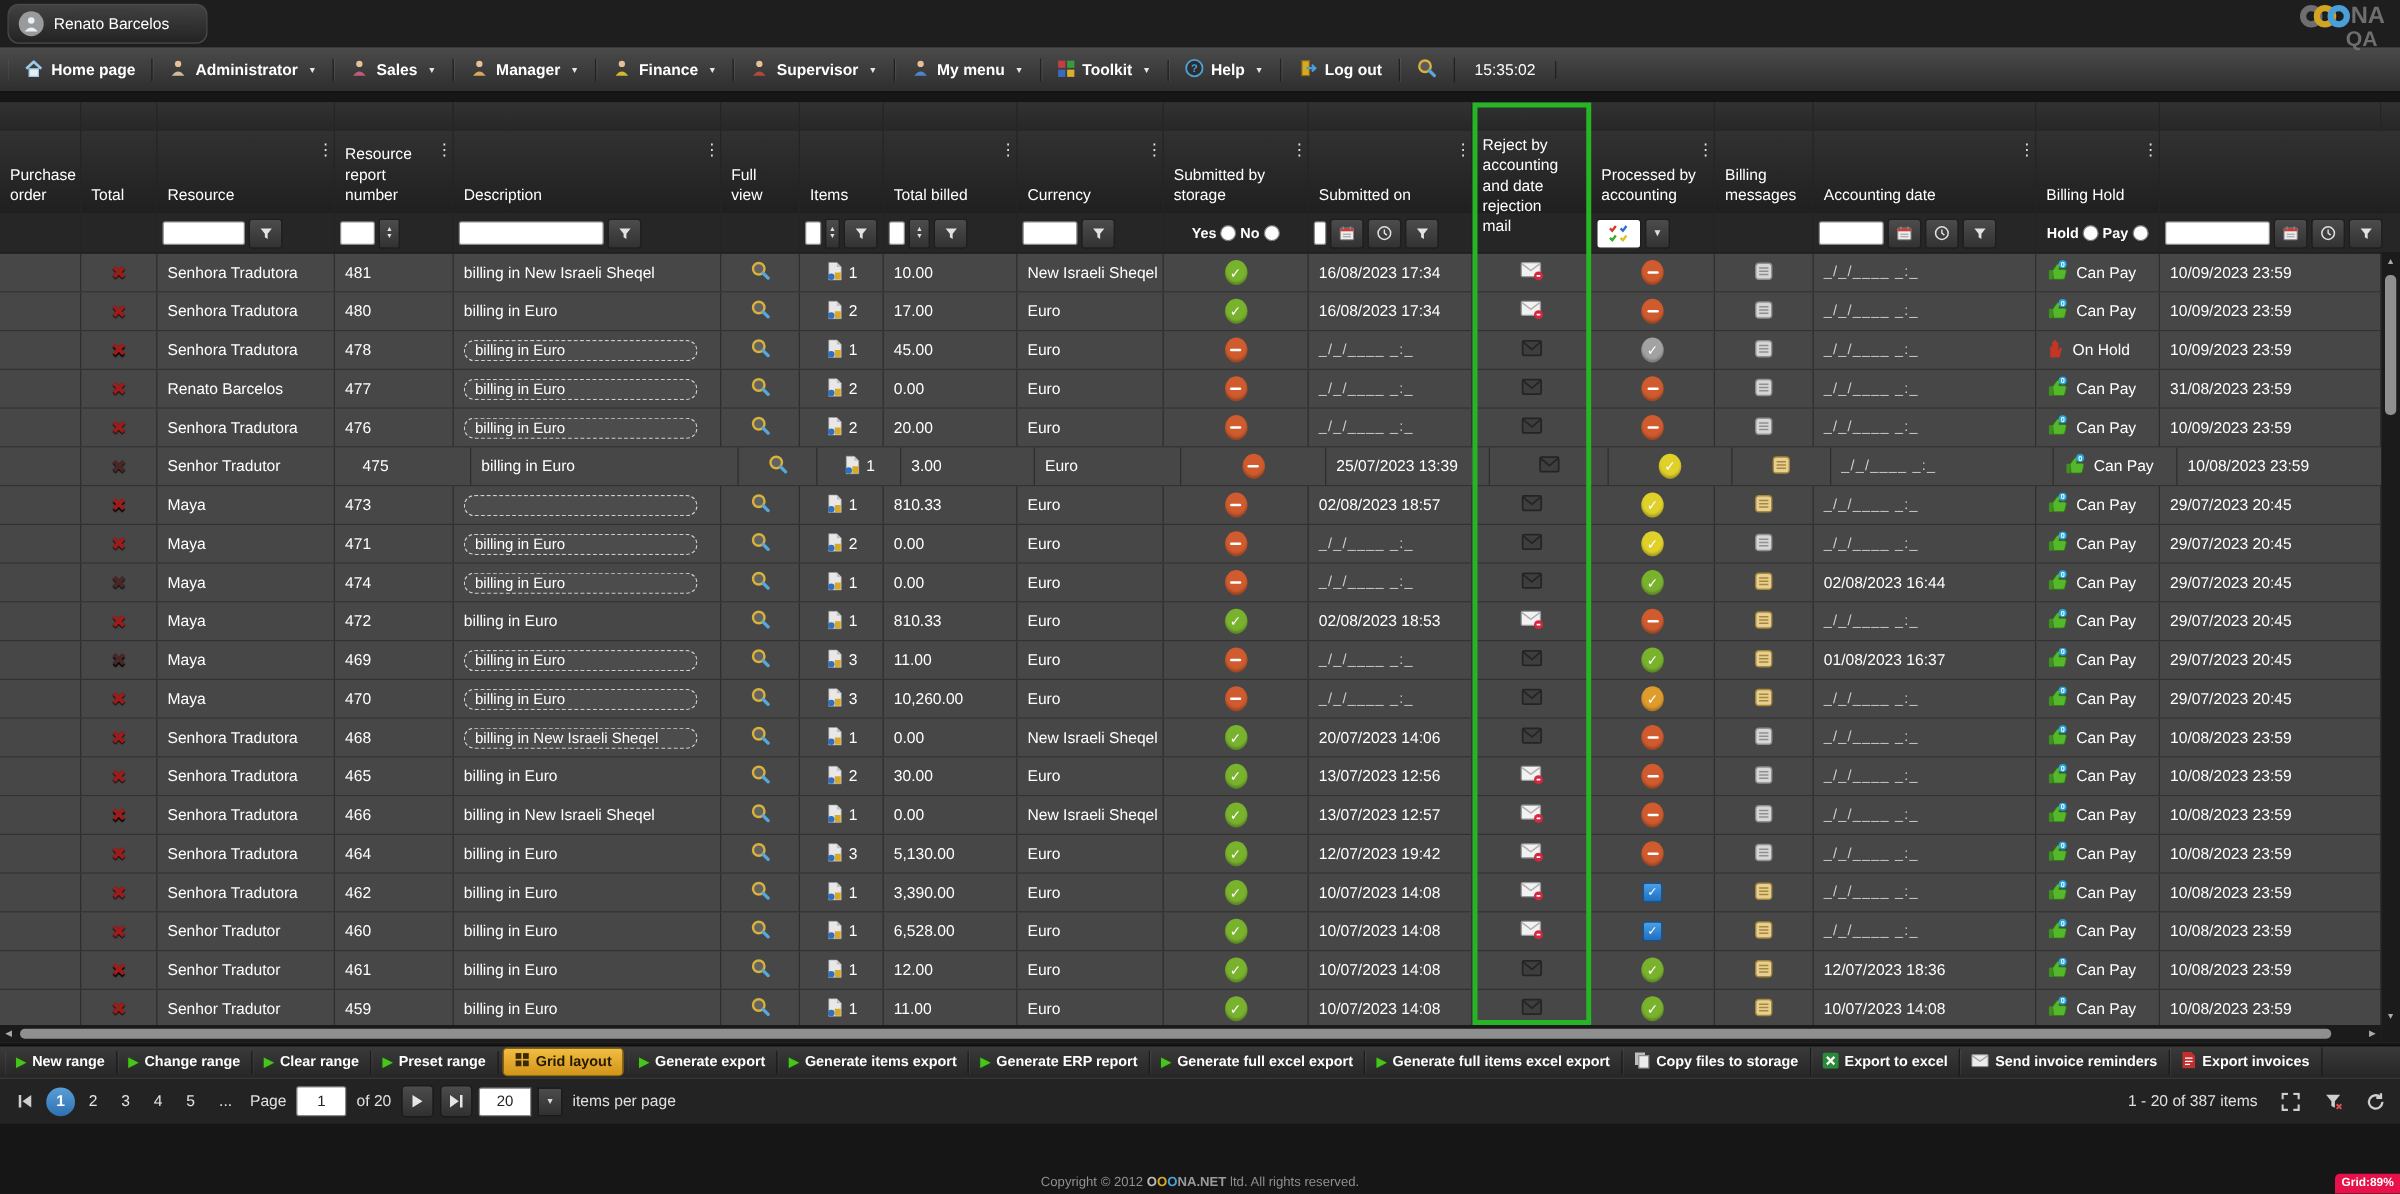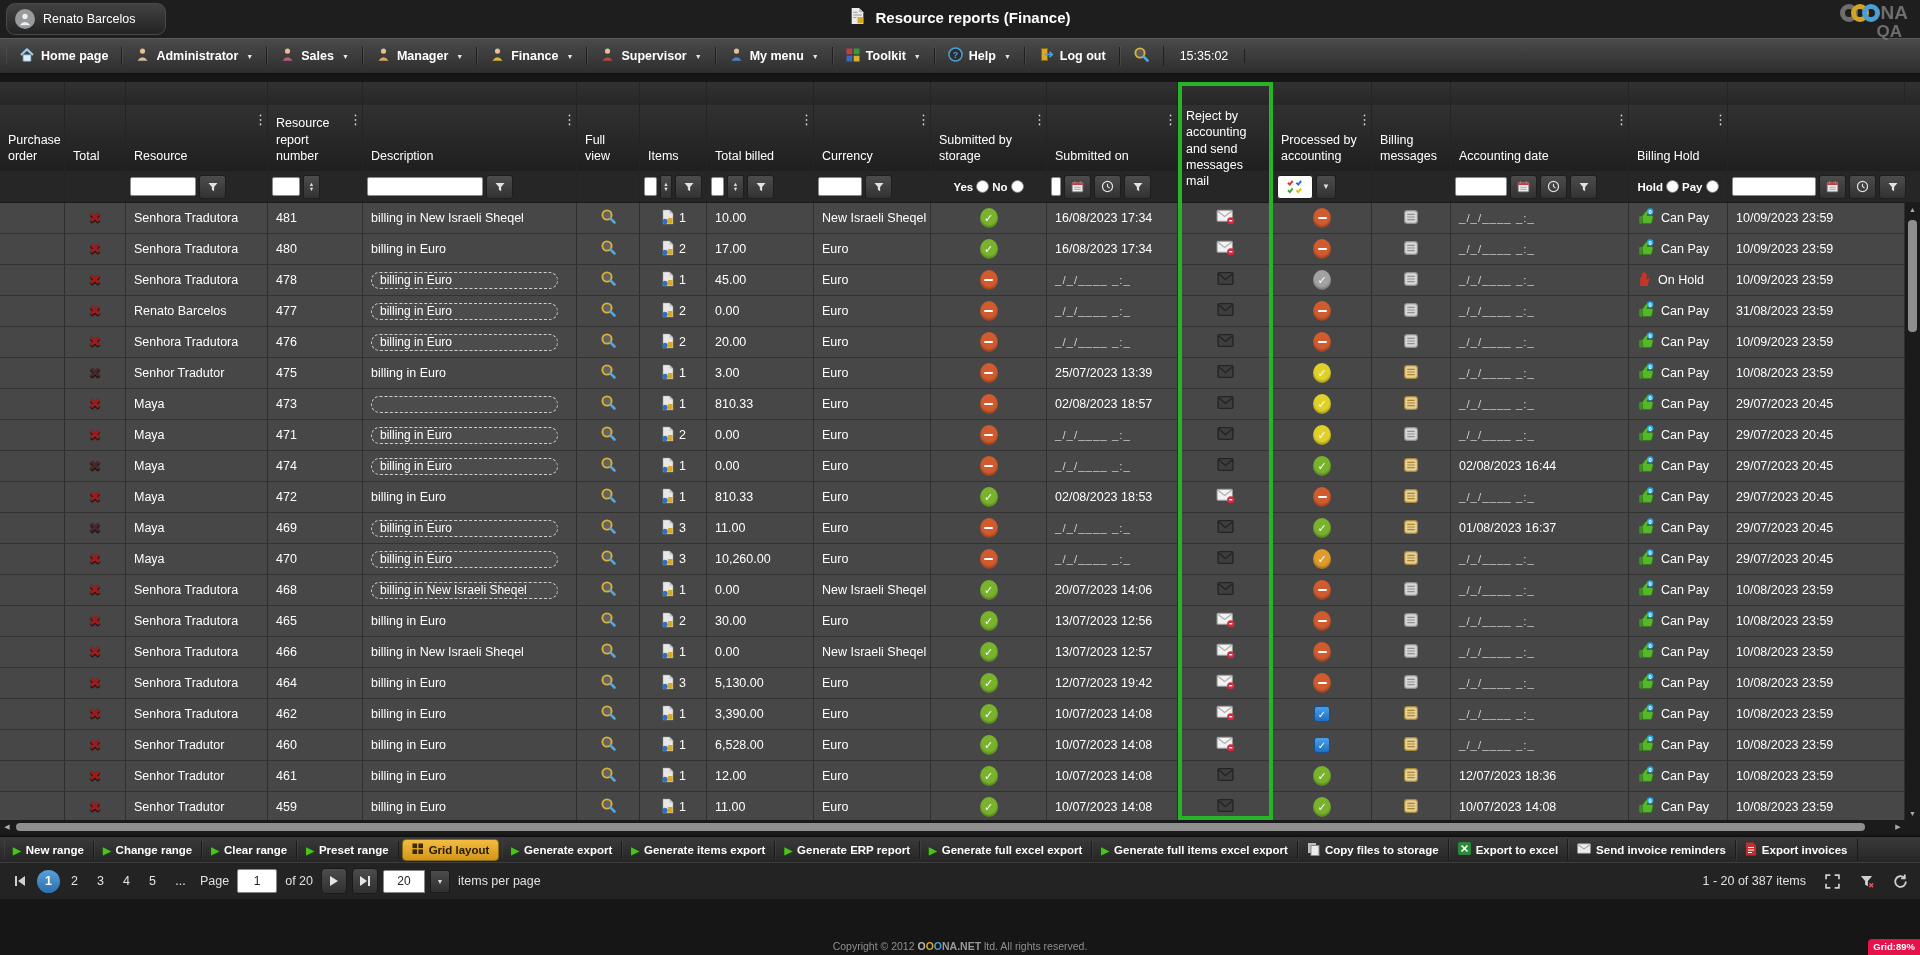--- a/index.html
+++ b/index.html
@@ -89,31 +89,20 @@
 <div class="topbar">
   <div class="user-chip">
     <span class="avatar">
       <svg width="14" height="14" viewBox="0 0 16 16">
           <circle cx="8" cy="5" r="3" fill="#e8f0f8"></circle>
           <path d="M2 15 q6-7 12 0 z" fill="#e8f0f8"></path>
         </svg>
     </span>
     <span class="user-name">Renato Barcelos</span>
   </div>
-  <div class="page-title">
-    <span>
-      <svg width="17" height="18" viewBox="0 0 16 17">
-          <path d="M2.5 1 h7 L13.5 5 V16 H2.5 z" fill="#ececec"></path>
-          <path d="M9.5 1 V5 H13.5 z" fill="#bdbdbd"></path>
-          <rect x="8" y="9.5" width="5.5" height="6" fill="#d8a827"></rect>
-          <path d="M4 5 h4 M4 7.5 h8 M4 10 h3" stroke="#9a9a9a" stroke-width="1"></path>
-        </svg>
-    </span>
-    <span>Resource reports (Finance)</span>
-  </div>
   <div class="logo">
     <div class="l1">
       <span class="ring gray"></span>
       <span class="ring gold"></span>
       <span class="ring blue"></span>
       <span class="logo-txt">NA</span>
     </div>
     <div class="l2">QA</div>
   </div>
 </div>
@@ -263,21 +252,21 @@
       </div>
       <div class="hcell" style="width: 116px;">
         <span>Submitted by storage</span>
         <span class="col-menu">⋮</span>
       </div>
       <div class="hcell" style="width: 131px;">
         <span>Submitted on</span>
         <span class="col-menu">⋮</span>
       </div>
       <div class="hcell top" style="width: 95px;">
-        <span>Reject by accounting and send messages mail</span>
+        <span>Reject by accounting and date rejection mail</span>
       </div>
       <div class="hcell" style="width: 99px;">
         <span>Processed by accounting</span>
         <span class="col-menu">⋮</span>
       </div>
       <div class="hcell" style="width: 79px;">
         <span>Billing messages</span>
       </div>
       <div class="hcell" style="width: 178px;">
         <span>Accounting date</span>
@@ -772,21 +761,21 @@
         <div class="cell" style="width: 177px;">
           <span>10/09/2023 23:59</span>
         </div>
       </div>
       <div class="row">
         <div class="cell" style="width: 65px;"></div>
         <div class="cell center" style="width: 61px;">
           <span class="xdel dim">✖</span>
         </div>
         <div class="cell" style="width: 142px;">Senhor Tradutor</div>
-        <div class="cell" style="width: 95px;">475</div>
+        <div class="cell" style="width: 95px; margin-left: 14px;">475</div>
         <div class="cell" style="width: 214px;">billing in Euro</div>
         <div class="cell center" style="width: 63px;">
           <span style="cursor:pointer"><svg width="17" height="17" viewBox="0 0 17 17">
               <circle cx="7" cy="7" r="4.6" fill="rgba(255,255,255,0.15)" stroke="#d8b23a" stroke-width="1.9"></circle>
               <path d="M10.6 10.6 L14.5 14.5" stroke="#57a8d8" stroke-width="2.6" stroke-linecap="round"></path>
             </svg></span>
         </div>
         <div class="cell center" style="width: 67px;">
           <span><svg width="15" height="16" viewBox="0 0 15 16">
               <path d="M3 1 h6.5 L13 4.5 V15 H3 z" fill="#e8e8e8" stroke="#9a9a9a" stroke-width="0.5"></path>

